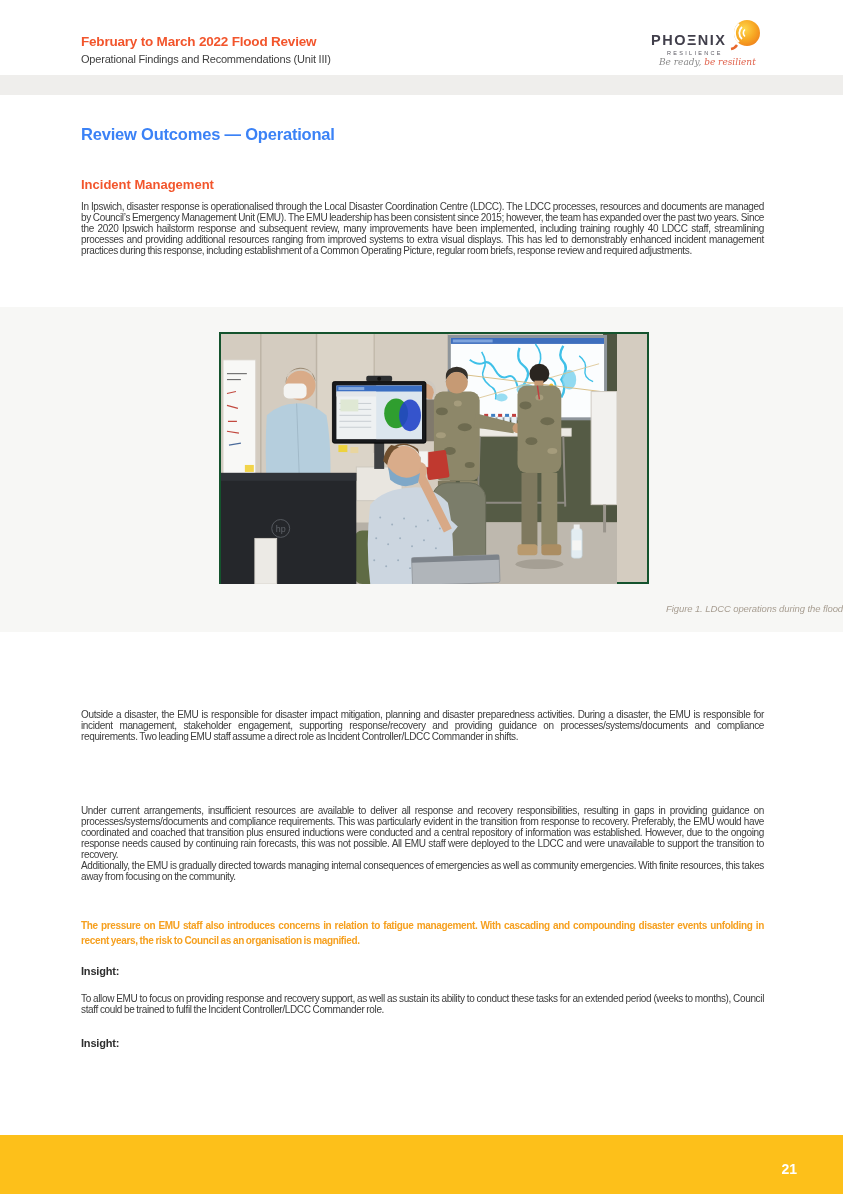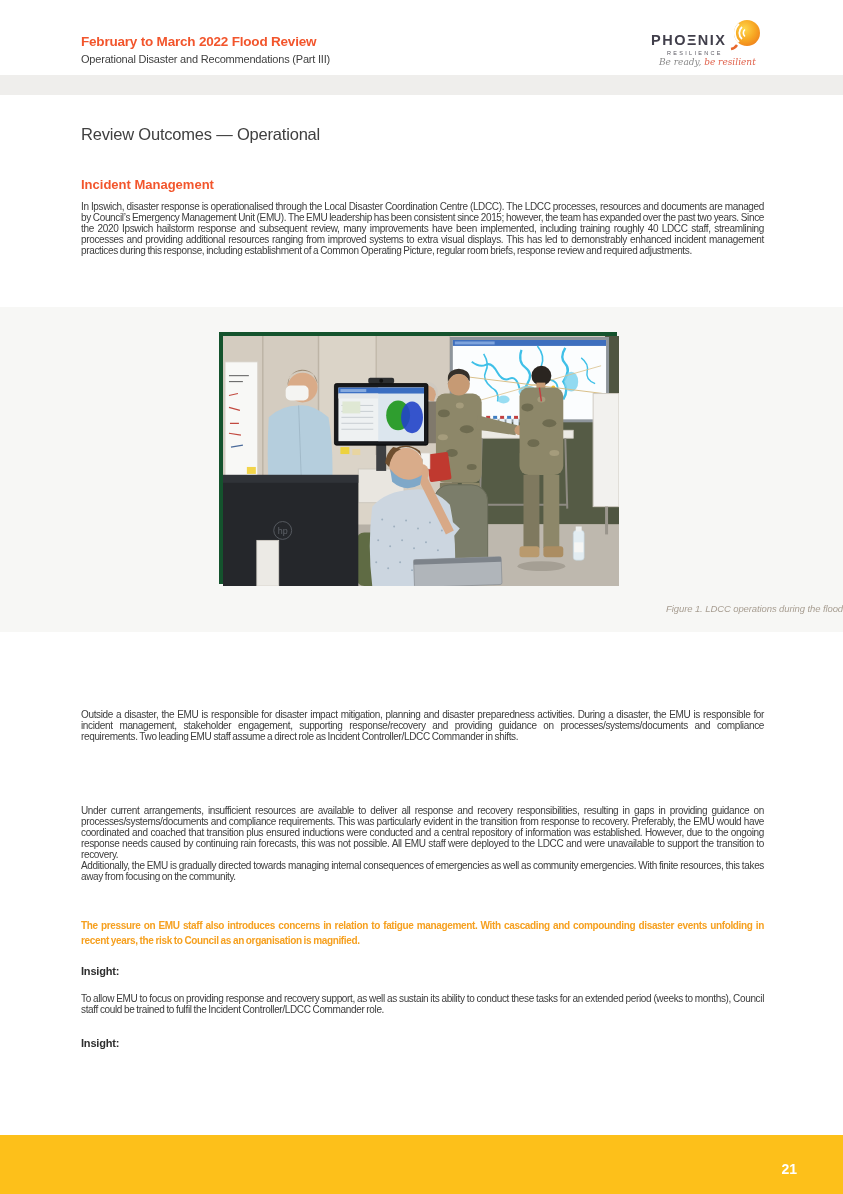--- a/index.html
+++ b/index.html
@@ -32,59 +32,59 @@
     font-family:"DejaVu Serif", serif; color:#8a8a8a; white-space:nowrap;
   }
   .logo-tagline .accent { color:#e0604a; }
   
   .strip { position:absolute; left:0; top:68px; width:843px; height:20px; background:#efeeec; }
   .photo-band { position:absolute; left:0; top:300px; width:843px; height:325px; background:#f7f7f5; }
   
   .content-1 { position:absolute; left:81px; top:118px; width:683px; }
   .content-2 { position:absolute; left:81px; top:668px; width:683px; height:460px; }
   h1.sec {
-    font-size:16.5px; font-weight:normal; color:#404040; letter-spacing:-0.2px;
+    font-size:16.5px; font-weight:bold; color:#3b82f6; letter-spacing:-0.2px;
   }
   h2.sub {
     position:absolute; left:0; top:52px; font-size:13px; font-weight:bold; color:#F2552C;
   }
   .body-text {
     font-size:10px; line-height:11px; letter-spacing:-0.35px; word-spacing:-0.5px;
     text-align:justify; color:#3c3c3c;
   }
   .content-1 .body-text { position:absolute; left:0; top:76px; width:683px; }
   .abs { position:absolute; left:0; width:683px; }
   .label { font-size:11px; font-weight:bold; color:#2e2e2e; letter-spacing:-0.2px; }
   .highlight {
     font-weight:bold; color:#F6A01F; text-align:justify;
     font-size:10px; line-height:14.6px; letter-spacing:-0.35px; word-spacing:-0.5px;
   }
   
   .photo {
-    position:absolute; left:219px; top:25px; width:398px; height:252px;
-    border:4px solid #14532d; background:#d4ccc0;
+    position:absolute; left:219px; top:25px; width:430px; height:252px;
+    border:2px solid #14532d; background:#d4ccc0;
   }
   .caption {
     position:absolute; left:0; top:296px; width:843px; text-align:right;
     font-size:9.5px; font-style:italic; color:#a89e92; letter-spacing:-0.1px;
   }
   
   .footer { position:absolute; left:0; top:1128px; width:843px; height:66px; background:#FDC01A; }
   .page-num {
     position:absolute; right:46px; top:26px; font-size:14px; font-weight:bold; color:#ffffff;
   }
 </style>
 </head>
 <body>
 
 <div class="page">
 
   <div class="header">
     <div class="header-title">February to March 2022 Flood Review</div>
-    <div class="header-subtitle">Operational Disaster and Recommendations (Part III)</div>
+    <div class="header-subtitle">Operational Findings and Recommendations (Unit III)</div>
     <div class="logo">
       <span class="logo-icon">
         <svg width="34" height="36" viewBox="0 0 34 36">
           <defs>
             <radialGradient id="flame" cx="40%" cy="35%" r="75%">
               <stop offset="0%" stop-color="#FFD84D"></stop>
               <stop offset="55%" stop-color="#F7A823"></stop>
               <stop offset="100%" stop-color="#EF7D1A"></stop>
             </radialGradient>
           </defs>

